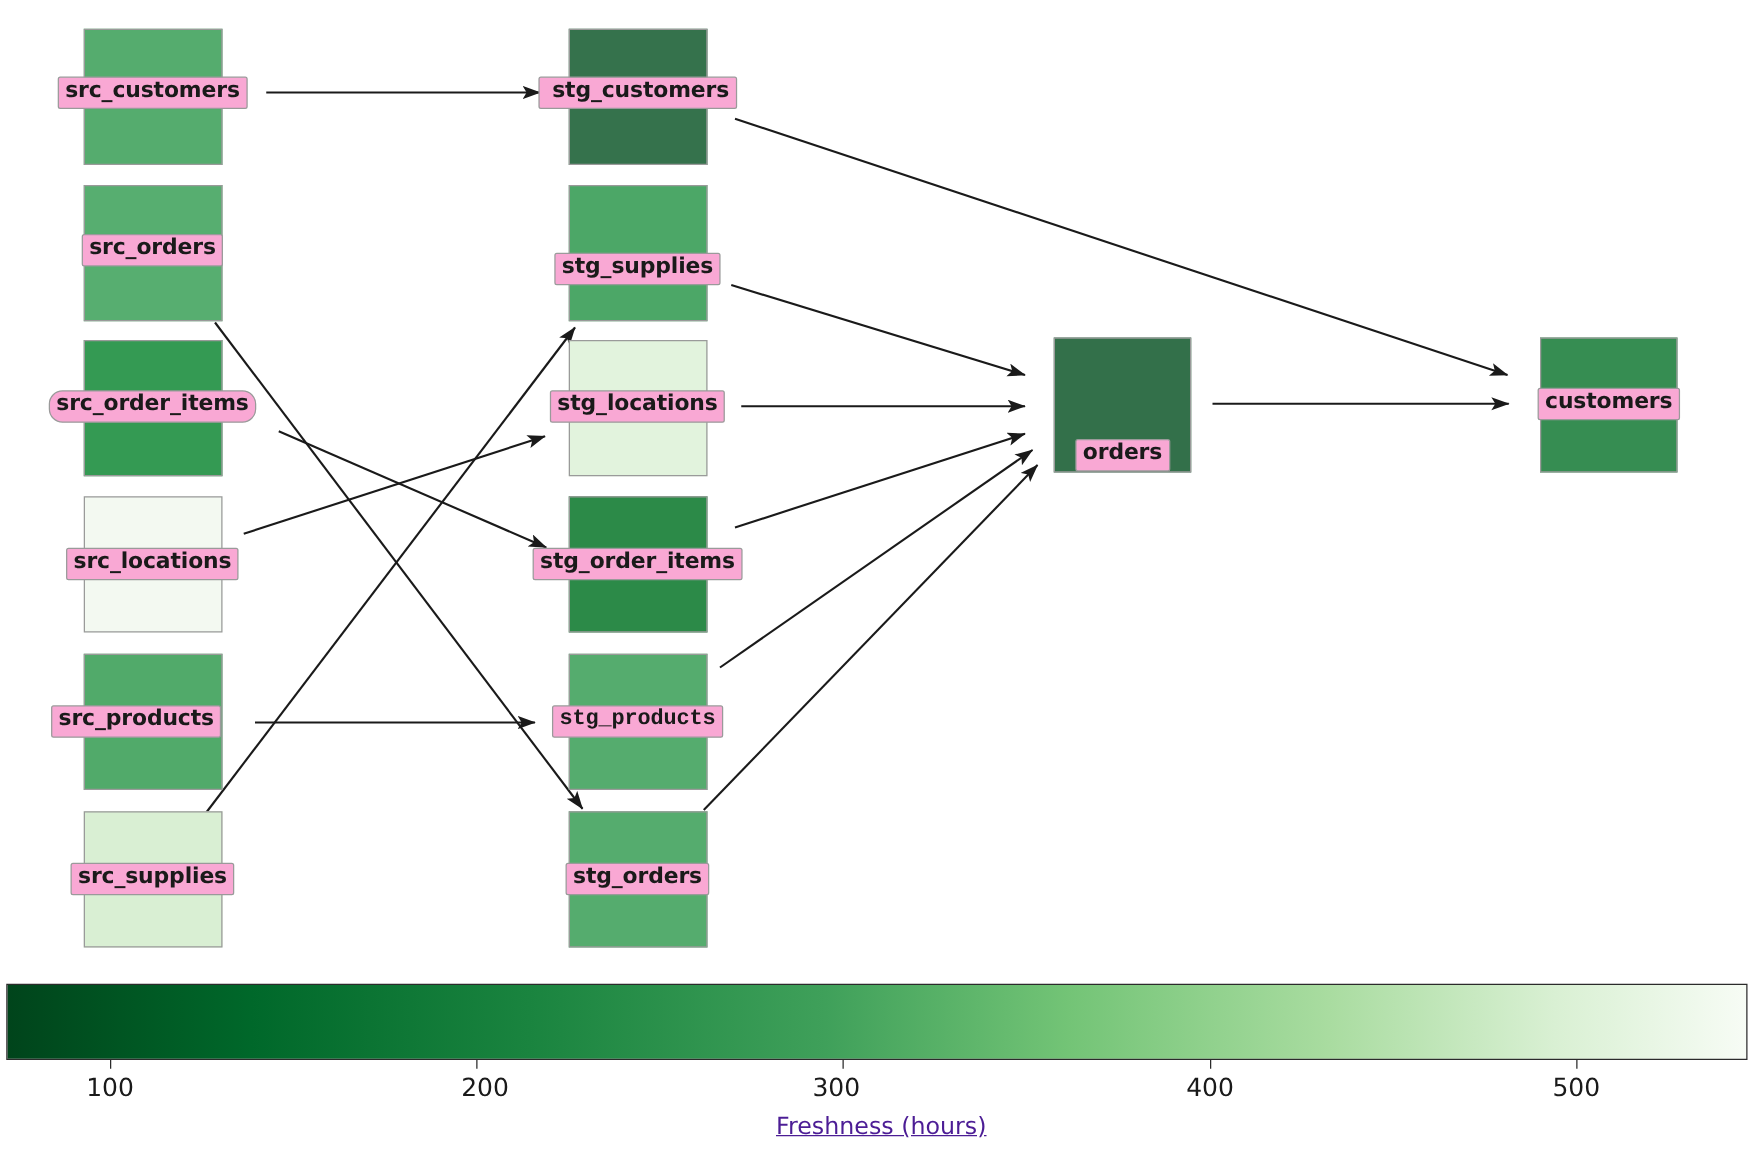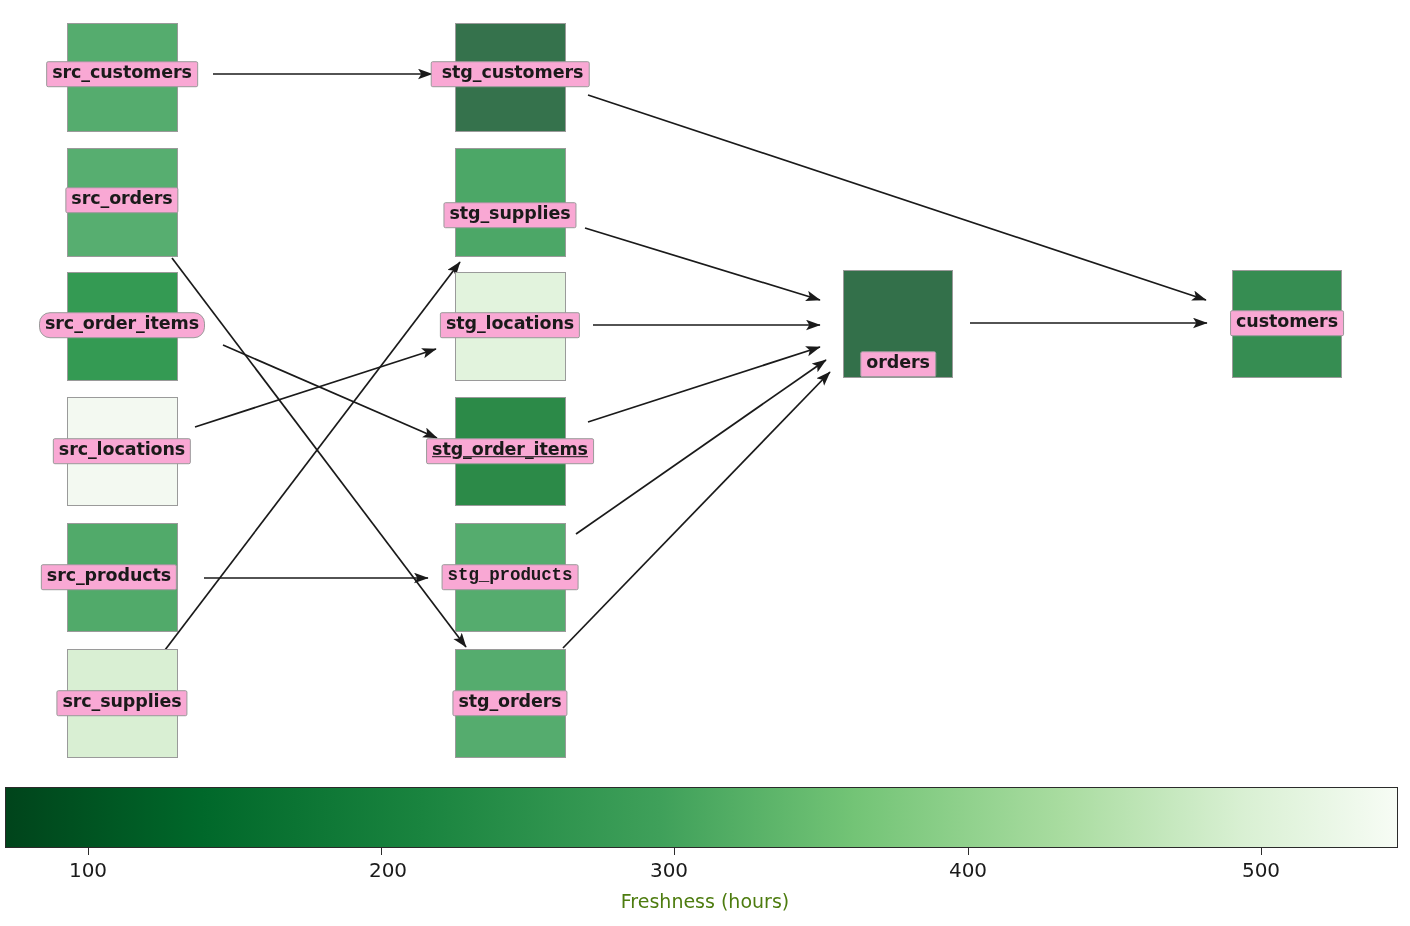--- a/index.html
+++ b/index.html
@@ -27,21 +27,21 @@
   }
 
   
   #colorbar-wrap{position:absolute;left:0;top:775px;width:1117px;height:151px;}
   #colorbar{
     position:absolute;left:5px;top:12px;width:1393px;height:61px;
     border:1.2px solid #2b2b2b;box-sizing:border-box;
   }
   .cb-tick{position:absolute;top:73px;width:1px;height:7px;background:#2b2b2b;}
   .cb-ticklabel{position:absolute;top:83px;transform:translateX(-50%);font-size:20px;color:#1a1a1a;}
-  #cb-title{position:absolute;top:115px;left:705px;transform:translateX(-50%);font-size:19px;color:#4d7c0f;}
+  #cb-title{position:absolute;top:115px;left:705px;transform:translateX(-50%);font-size:19px;color:#4c1d95;text-decoration:underline;}
 </style>
 </head>
 <body>
 
 <div id="stage">
 
   <div id="graph">
 
     <svg id="edges" viewBox="0 0 1410 775" xmlns="http://www.w3.org/2000/svg">
       <defs>
@@ -89,21 +89,21 @@
     <div class="node" style="left:455px;top:23px;width:111px;height:109px;background:#35724C;"></div>
     <div class="node-label" style="left:510px;top:74px;padding-left:10px;">stg_customers</div>
 
     <div class="node" style="left:455px;top:148px;width:111px;height:109px;background:#4CA767;"></div>
     <div class="node-label" style="left:510px;top:215px;">stg_supplies</div>
 
     <div class="node" style="left:455px;top:272px;width:111px;height:109px;background:#E2F3DD;"></div>
     <div class="node-label" style="left:510px;top:325px;">stg_locations</div>
 
     <div class="node" style="left:455px;top:397px;width:111px;height:109px;background:#2C8A48;"></div>
-    <div class="node-label" style="left:510px;top:451px;text-decoration:underline;">stg_order_items</div>
+    <div class="node-label" style="left:510px;top:451px;">stg_order_items</div>
 
     <div class="node" style="left:455px;top:523px;width:111px;height:109px;background:#55AC6E;"></div>
     <div class="node-label" style="left:510px;top:577px;font-family:Liberation Mono, monospace;">stg_products</div>
 
     <div class="node" style="left:455px;top:649px;width:111px;height:109px;background:#55AC6E;"></div>
     <div class="node-label" style="left:510px;top:703px;">stg_orders</div>
 
     <div class="node" style="left:843px;top:270px;width:110px;height:108px;background:#33704A;"></div>
     <div class="node-label" style="left:898px;top:323px;margin-top:41px;">orders</div>
 

